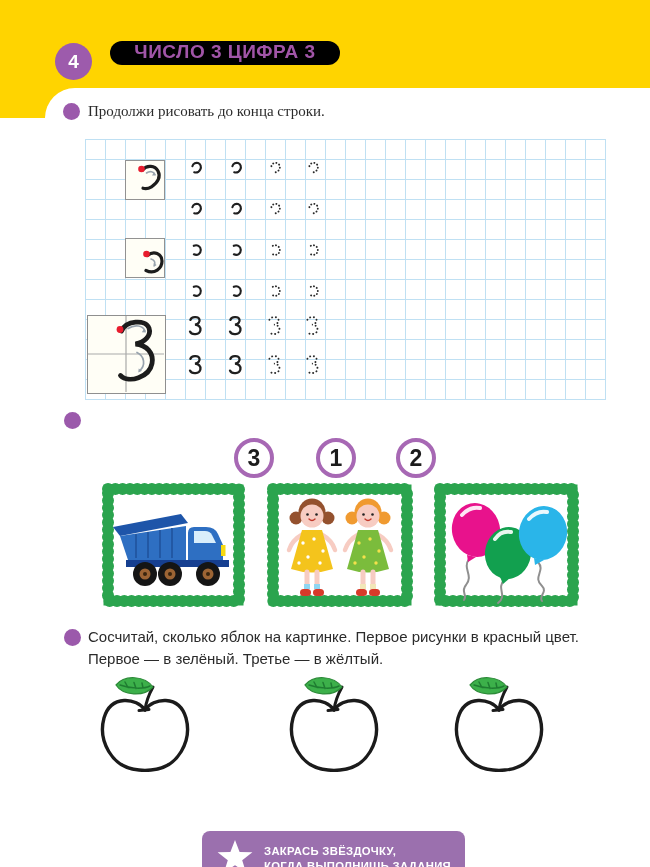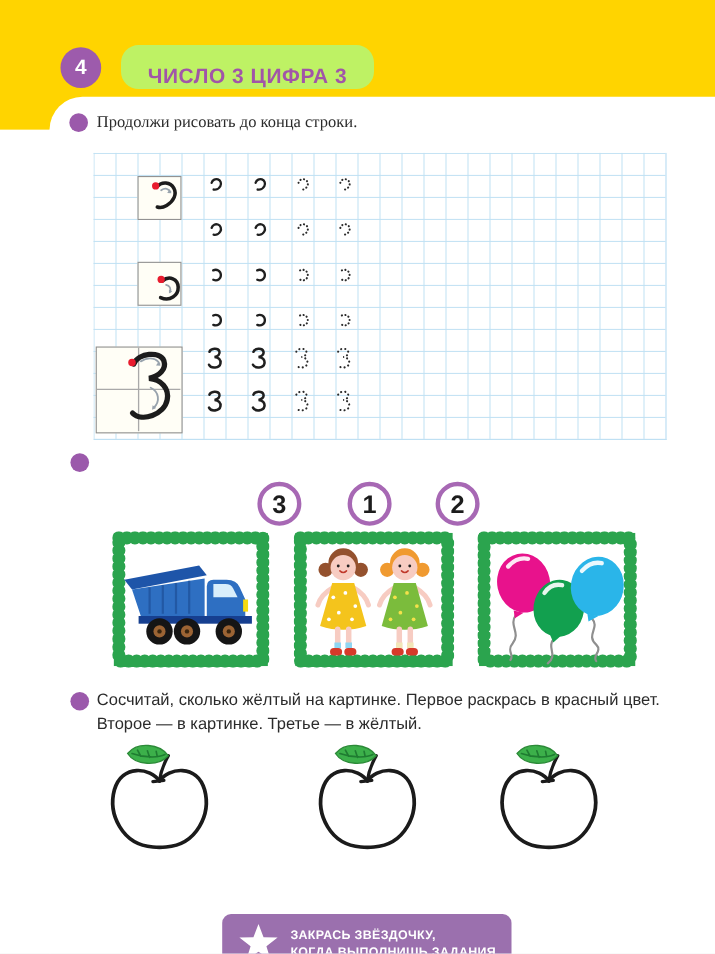--- a/index.html
+++ b/index.html
@@ -5,22 +5,22 @@
   html,body{margin:0;padding:0;background:#e9e9e9;}
   .page{position:relative;width:650px;height:867px;background:#fff;overflow:hidden;
         font-family:"Liberation Sans","DejaVu Sans",sans-serif;}
   .abs{position:absolute;}
   
   .header-band{left:0;top:0;width:650px;height:118px;background:#FFD400;}
   .content-card{left:45px;top:88px;width:605px;height:779px;background:#fff;border-top-left-radius:30px;}
   .card-left-strip{left:0;top:118px;width:46px;height:749px;background:#fff;}
   .page-badge{left:55px;top:43px;width:37px;height:37px;border-radius:50%;background:#9D5BAC;
               display:flex;align-items:center;justify-content:center;color:#fff;font-weight:bold;font-size:19px;}
-  .title-pill{left:110px;top:41px;width:230px;height:40px;border-radius:16px;background:#bef264;
-              display:flex;align-items:flex-end;justify-content:center;}
+  .title-pill{left:110px;top:41px;width:230px;height:24px;border-radius:16px;background:#000000;
+              display:flex;align-items:flex-start;justify-content:center;}
   .title-pill span{color:#A155A8;font-weight:bold;font-size:19px;letter-spacing:.5px;}
   
   .bullet{width:17px;height:17px;border-radius:50%;background:#9B59AB;}
   .task-text{font-size:15px;color:#2b2b2b;line-height:22px;}
   
   .grid{left:85px;top:139px;width:520px;height:260px;
         background-image:linear-gradient(to right,#BFE0F3 1px,transparent 1px),
                          linear-gradient(to bottom,#BFE0F3 1px,transparent 1px);
         background-size:20px 20px;
         border-right:1px solid #BFE0F3;border-bottom:1px solid #BFE0F3;}
@@ -272,22 +272,22 @@
         <path d="M 104,79 C 112,88 98,94 108,103 C 114,109 104,113 108,118" stroke="#8F8F8F" stroke-width="2" fill="none" stroke-linecap="round"></path>
         <ellipse cx="109" cy="50" rx="24" ry="27" fill="#2AB5E9" transform="rotate(10 109 50)"></ellipse>
         <polygon points="100,75 110,77 101,82" fill="#2AB5E9"></polygon>
         <path d="M 95,36 Q 103,27 113,29" stroke="#fff" stroke-width="4" fill="none" stroke-linecap="round" opacity=".9"></path>
       </g>
     </svg>
   </div>
 
   <div class="abs bullet" style="left:64px;top:629px;"></div>
   <div class="abs task-text" style="left:88px;top:626px;width:530px;">
-    <div>Сосчитай, сколько жёлтый на картинке. Первое раскрась в красный цвет.</div>
-    <div>Второе — в картинке. Третье — в жёлтый.</div>
+    <div>Сосчитай, сколько яблок на картинке. Первое рисунки в красный цвет.</div>
+    <div>Первое — в зелёный. Третье — в жёлтый.</div>
   </div>
 
   <div class="abs" style="left:95px;top:672px;">
     <svg width="100" height="116" viewBox="0 0 100 116">
       <path d="M 50,38 C 42,26 16,22 9,46 C 3,68 16,96 44,98 C 47,98.4 53,98.4 56,98 C 84,96 97,68 91,46 C 84,22 58,26 50,38 Z" fill="#fff" stroke="#1B1B1B" stroke-width="3.4" stroke-linejoin="round"></path>
       <path d="M 50,38 C 51,30 53,24 58,15" fill="none" stroke="#1B1B1B" stroke-width="3" stroke-linecap="round"></path>
       <path d="M 44,38.5 L 54,37.5" stroke="#1B1B1B" stroke-width="3" stroke-linecap="round"></path>
       <g>
         <path d="M 58,15 C 50,4 30,2 21,13 C 28,24 49,25 58,15 Z" fill="#3CB04A" stroke="#2C8A38" stroke-width="1.2"></path>
         <path d="M 25,13 C 36,17 49,17 55,14 M 33,15.5 L 30,10 M 41,16.5 L 39,10.5 M 48,16 L 47,11" stroke="#1F7C31" stroke-width="1.5" fill="none" stroke-linecap="round"></path>

